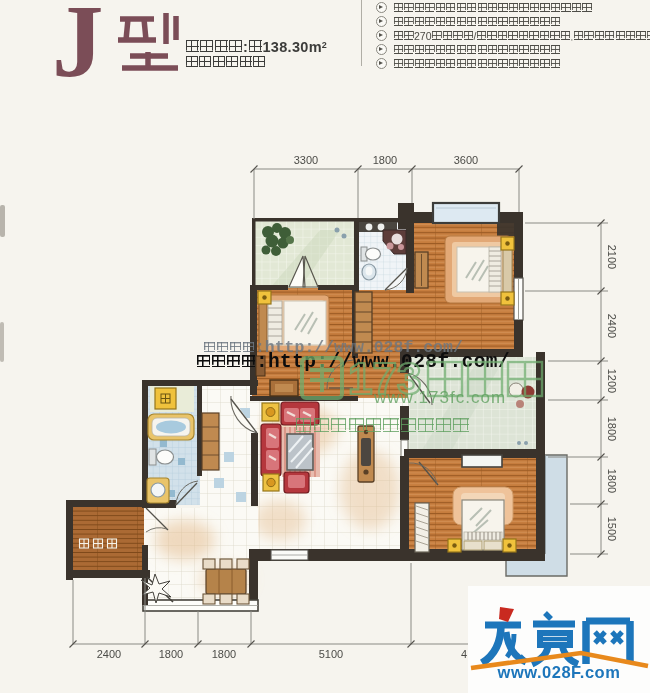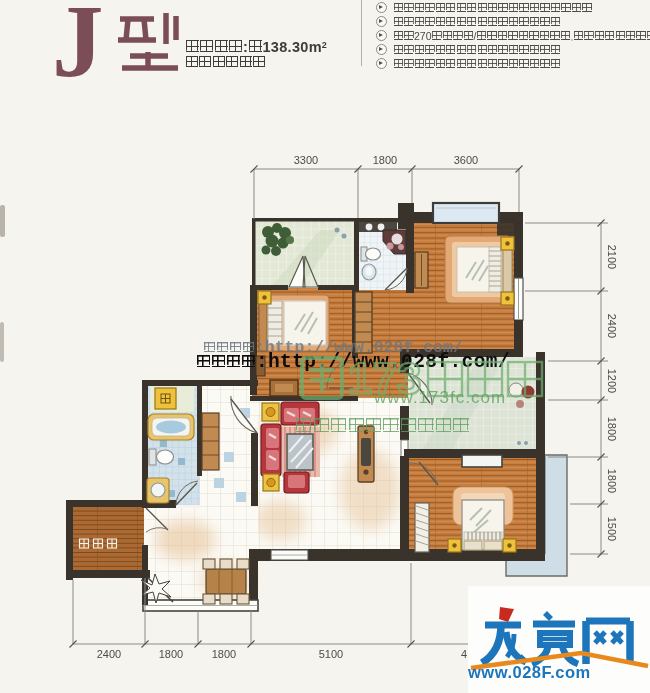--- a/index.html
+++ b/index.html
@@ -694,15 +694,15 @@
 <g stroke="#1d76bb" fill="none">
 <path d="M118 21 v43" stroke-width="7.5"></path>
 <path d="M118 21 h44" stroke-width="7"></path>
 <path d="M162 21 v43" stroke-width="7.5"></path>
 <path d="M127 32 l10 11 M137 32 l-10 11" stroke-width="5"></path>
 <path d="M144 32 l10 11 M154 32 l-10 11" stroke-width="5"></path>
 </g>
 <path d="M3 68 L113 53 L180 66" fill="none" stroke="#e8891c" stroke-width="4.6"></path>
 </svg>
 
-<div class="abs" style="left:468px;top:663px;width:182px;text-align:left;font-size:16.5px;font-weight:bold;color:#1d76bb;letter-spacing:0.5px;">www.028F.com</div>
+<div class="abs" style="left:468px;top:663px;width:182px;text-align:center;font-size:16.5px;font-weight:bold;color:#1d76bb;letter-spacing:0.5px;">www.028F.com</div>
 
 <div class="abs" style="left:0;top:205px;width:5px;height:32px;background:#b8b4ac;border-radius:2px;"></div>
 <div class="abs" style="left:0;top:322px;width:4px;height:40px;background:#c0bcb4;border-radius:2px;"></div>
 </body></html>

